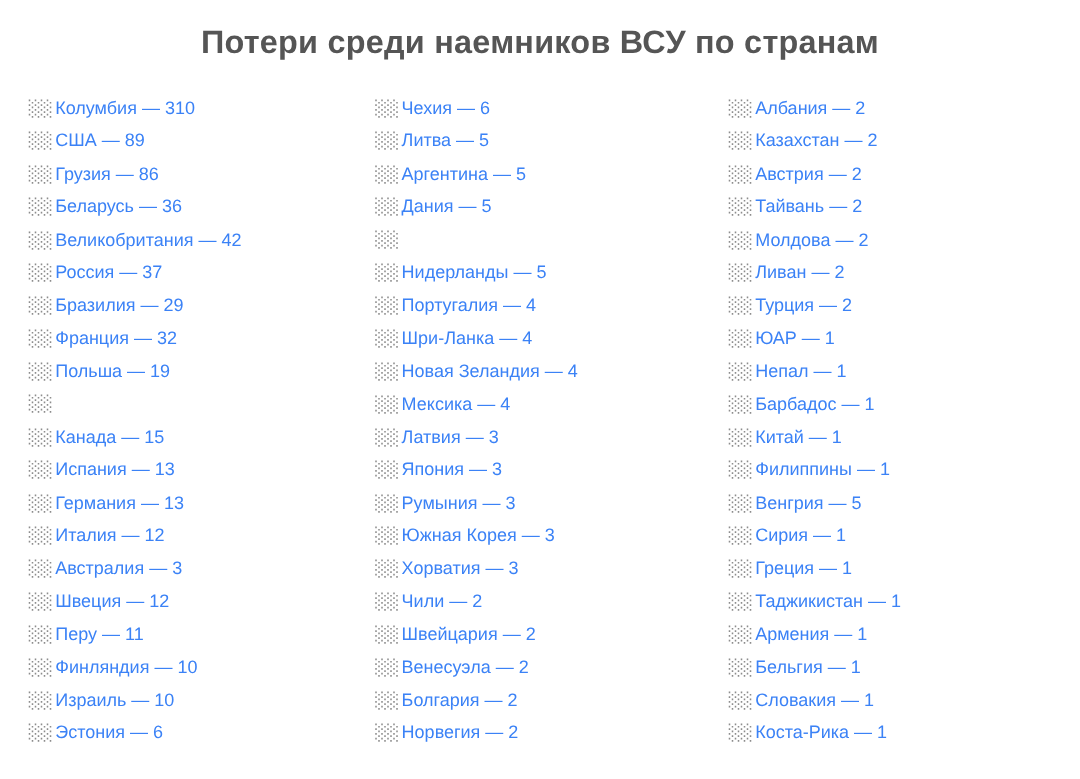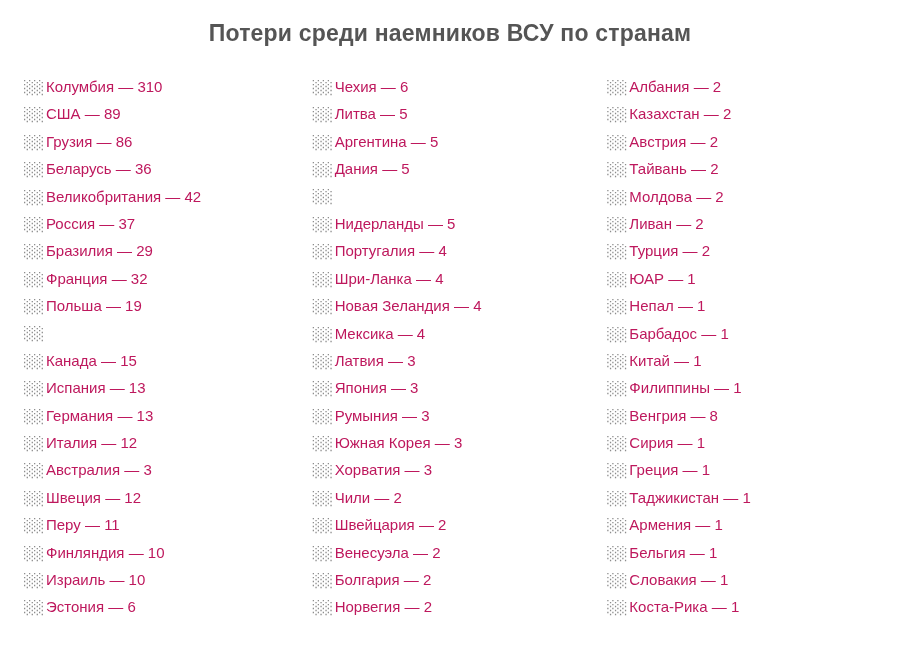--- a/index.html
+++ b/index.html
@@ -16,21 +16,21 @@
   }
   .page {
     width: 900px;
     height: 649px;
     box-sizing: border-box;
     padding: 14px 0 0 0;
     position: relative;
   }
   .title {
     text-align: center;
-    font-size: 23px;
+    font-size: 27px;
     font-weight: bold;
     color: #555555;
     letter-spacing: 0.2px;
     margin: 6px 0 26px 0;
     font-family: "Liberation Sans", "DejaVu Sans", sans-serif;
   }
   .columns {
     display: flex;
     flex-direction: row;
     align-items: flex-start;
@@ -56,21 +56,21 @@
     display: inline-block;
     width: 22px;
     min-width: 22px;
     font-size: 13px;
     color: #8d8d8d;
     letter-spacing: 0px;
     font-family: "DejaVu Sans", sans-serif;
   }
   .entry-text {
     font-size: 15px;
-    color: #be185d;
+    color: #3b82f6;
     font-family: "Liberation Sans", "DejaVu Sans", sans-serif;
   }
 </style>
 </head>
 <body>
 
 <div class="page">
 
   <div class="title">Потери среди наемников ВСУ по странам</div>
 
@@ -284,21 +284,21 @@
       <div class="row">
           <span class="flag">░░</span>
           <span class="entry-text">Китай — 1</span>
         </div>
       <div class="row">
           <span class="flag">░░</span>
           <span class="entry-text">Филиппины — 1</span>
         </div>
       <div class="row">
           <span class="flag">░░</span>
-          <span class="entry-text">Венгрия — 8</span>
+          <span class="entry-text">Венгрия — 5</span>
         </div>
       <div class="row">
           <span class="flag">░░</span>
           <span class="entry-text">Сирия — 1</span>
         </div>
       <div class="row">
           <span class="flag">░░</span>
           <span class="entry-text">Греция — 1</span>
         </div>
       <div class="row">

